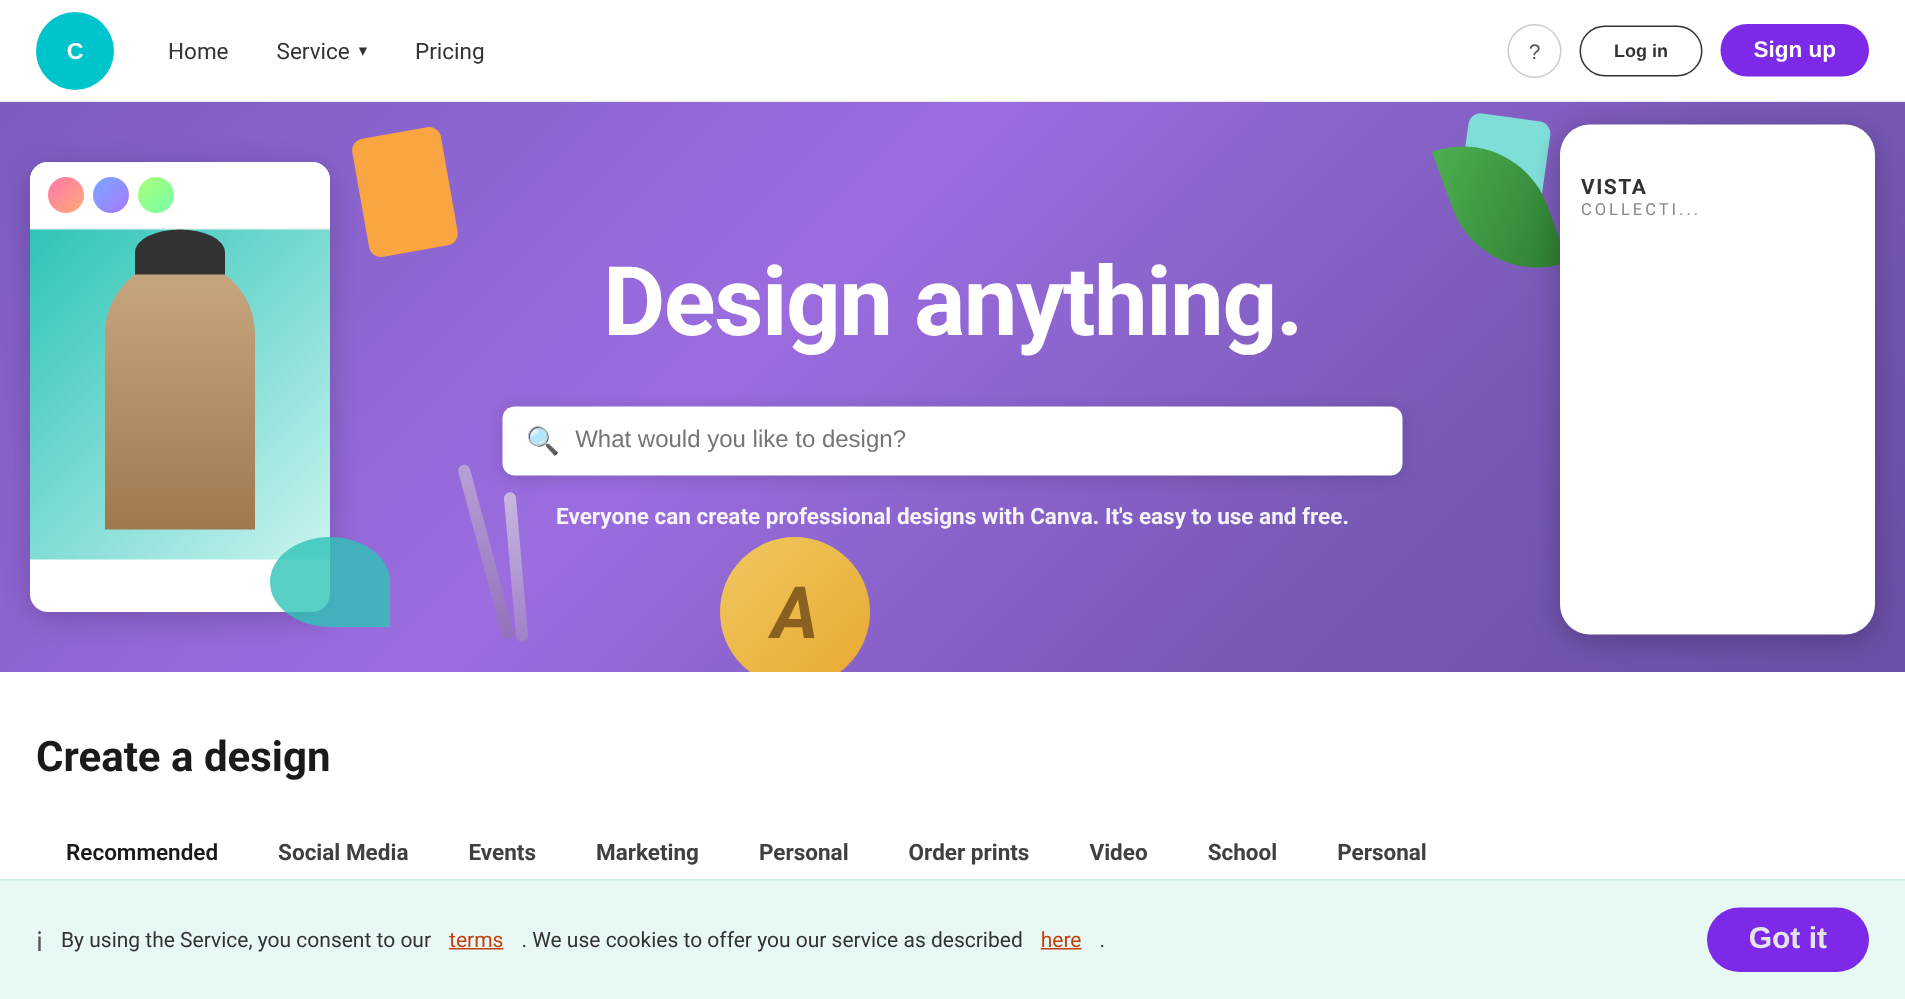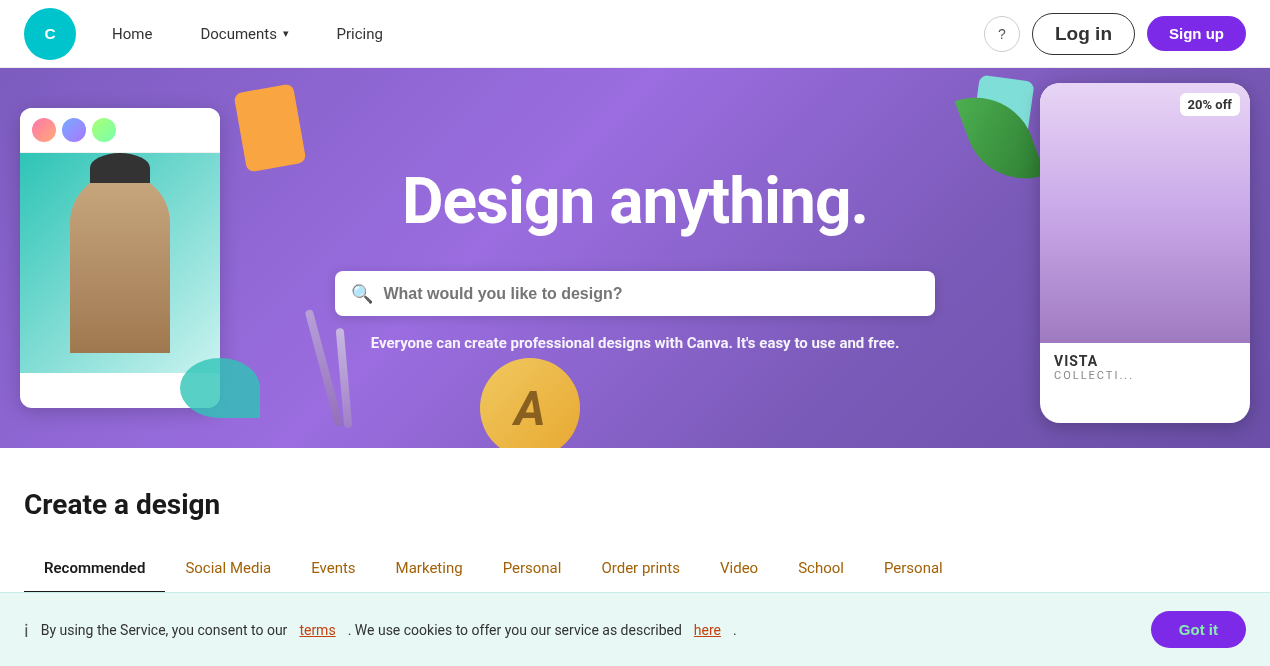--- a/index.html
+++ b/index.html
@@ -24,21 +24,21 @@
       display: flex;
       align-items: center;
       justify-content: center;
       margin-right: 24px;
       flex-shrink: 0;
     }
     .nav-logo svg { width: 28px; height: 28px; }
     .nav-links {
       display: flex;
       align-items: center;
-      gap: 24px;
+      gap: 8px;
       flex: 1;
     }
     .nav-link {
       padding: 8px 12px;
       font-size: 15px;
       color: #333;
       cursor: pointer;
       border-radius: 6px;
       display: flex;
       align-items: center;
@@ -61,21 +61,21 @@
       justify-content: center;
       cursor: pointer;
       font-size: 14px;
       color: #555;
     }
     .btn-login {
       padding: 9px 22px;
       border-radius: 30px;
       border: 1.5px solid #333;
       background: #fff;
-      font-size: 19px;
+      font-size: 12px;
       font-weight: 600;
       cursor: pointer;
       color: #333;
     }
     .btn-signup {
       padding: 9px 22px;
       border-radius: 30px;
       border: none;
       background: #7d2ae8;
       color: #fff;
@@ -121,21 +121,20 @@
       margin-bottom: 18px;
       box-shadow: 0 2px 12px rgba(0,0,0,0.15);
     }
     .hero-search input {
       border: none;
       outline: none;
       font-size: 16px;
       color: #000000;
       flex: 1;
       background: transparent;
-      font-weight: bold;
     }
     .search-icon {
       color: #888;
       margin-right: 10px;
       font-size: 18px;
     }
     .hero-subtitle {
       font-size: 15px;
       color: rgba(255,255,255,0.92);
       font-weight: bold;
@@ -221,20 +220,21 @@
     .badge-20off {
       background: #fff;
       border-radius: 6px;
       padding: 4px 8px;
       font-size: 13px;
       font-weight: 700;
       color: #333;
     }
     .mock-card-right-footer {
       padding: 10px 14px;
+      margin-top: 24px;
     }
     .vista-text {
       font-size: 14px;
       font-weight: 700;
       color: #333;
       letter-spacing: 1px;
     }
     .vista-sub {
       font-size: 11px;
       color: #888;
@@ -335,26 +335,26 @@
     
     .tabs {
       display: flex;
       gap: 0;
       border-bottom: 2px solid #eee;
       overflow-x: auto;
     }
     .tab {
       padding: 14px 20px;
       font-size: 15px;
-      color: #a16207;
+      color: #404040;
       cursor: pointer;
       white-space: nowrap;
       border-bottom: 3px solid transparent;
       margin-bottom: -2px;
-      font-weight: 400;
+      font-weight: 700;
     }
     .tab.active {
       color: #1a1a1a;
       border-bottom: 3px solid #1a1a1a;
       font-weight: 600;
     }
 
     
     .cookie-banner {
       position: fixed;
@@ -381,24 +381,24 @@
       color: #555;
     }
     .cookie-link {
       color: #c2410c;
       text-decoration: underline;
       cursor: pointer;
     }
     .btn-got-it {
       padding: 10px 28px;
       background: #7d2ae8;
-      color: #86efac;
+      color: #e5e5e5;
       border: none;
       border-radius: 30px;
-      font-size: 15px;
+      font-size: 20px;
       font-weight: 600;
       cursor: pointer;
     }
 
     
     .thumb-strip {
       display: flex;
       gap: 12px;
       padding: 20px 24px;
       overflow: hidden;
@@ -424,21 +424,21 @@
 <nav class="navbar">
   <div class="nav-logo">
     <svg viewBox="0 0 40 40" fill="none">
       <circle cx="20" cy="20" r="20" fill="#00c4cc"></circle>
       <text x="50%" y="55%" text-anchor="middle" dominant-baseline="middle" font-size="22" font-weight="bold" fill="white" font-family="Arial">C</text>
     </svg>
   </div>
   <div class="nav-links">
     <a class="nav-link">Home</a>
     <a class="nav-link">
-      <span>Documents</span>
+      <span>Service</span>
       <span class="chevron">▾</span>
     </a>
     <a class="nav-link">Pricing</a>
   </div>
   <div class="nav-actions">
     <button class="btn-help">?</button>
     <button class="btn-login">Log in</button>
     <button class="btn-signup">Sign up</button>
   </div>
 </nav>
@@ -462,23 +462,20 @@
   <div class="deco-mint-card"></div>
   <div class="deco-teal-blob"></div>
   <div class="deco-pencil"></div>
   <div class="deco-pencil-2"></div>
   <div class="deco-circle-letter">
     <span class="deco-letter">A</span>
   </div>
   <div class="deco-leaf"></div>
 
   <div class="mock-card-right">
-    <div class="mock-card-right-img">
-      <div class="badge-20off">20% off</div>
-    </div>
     <div class="mock-card-right-footer">
       <div class="vista-text">VISTA</div>
       <div class="vista-sub">COLLECTI...</div>
     </div>
   </div>
 
   <div class="hero-content">
     <h1 class="hero-title">Design anything.</h1>
     <div class="hero-search">
       <span class="search-icon">🔍</span>

